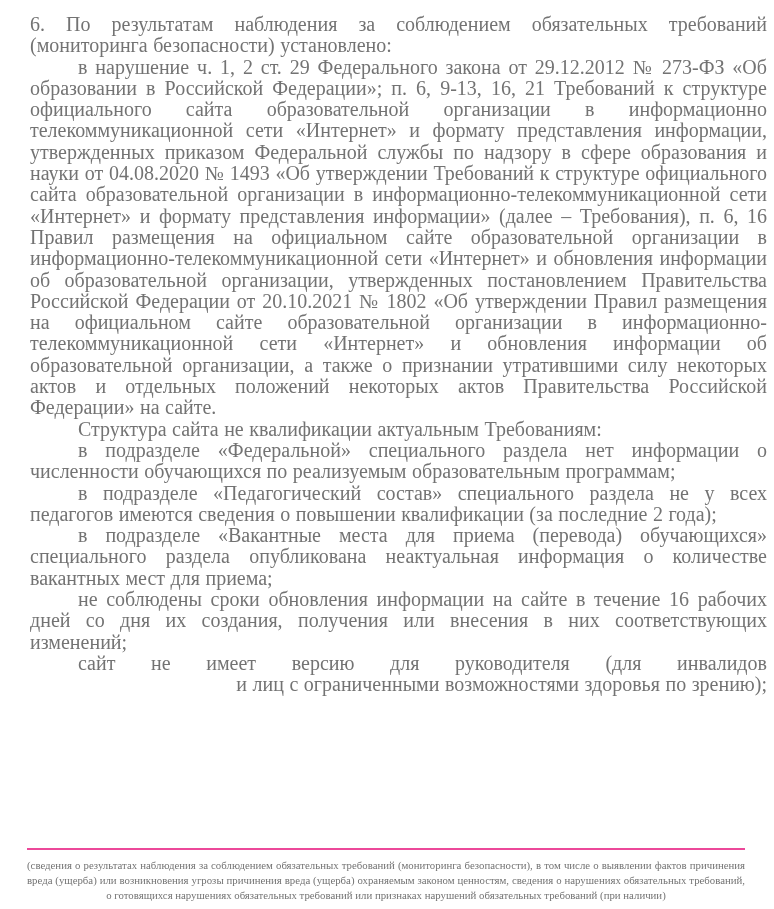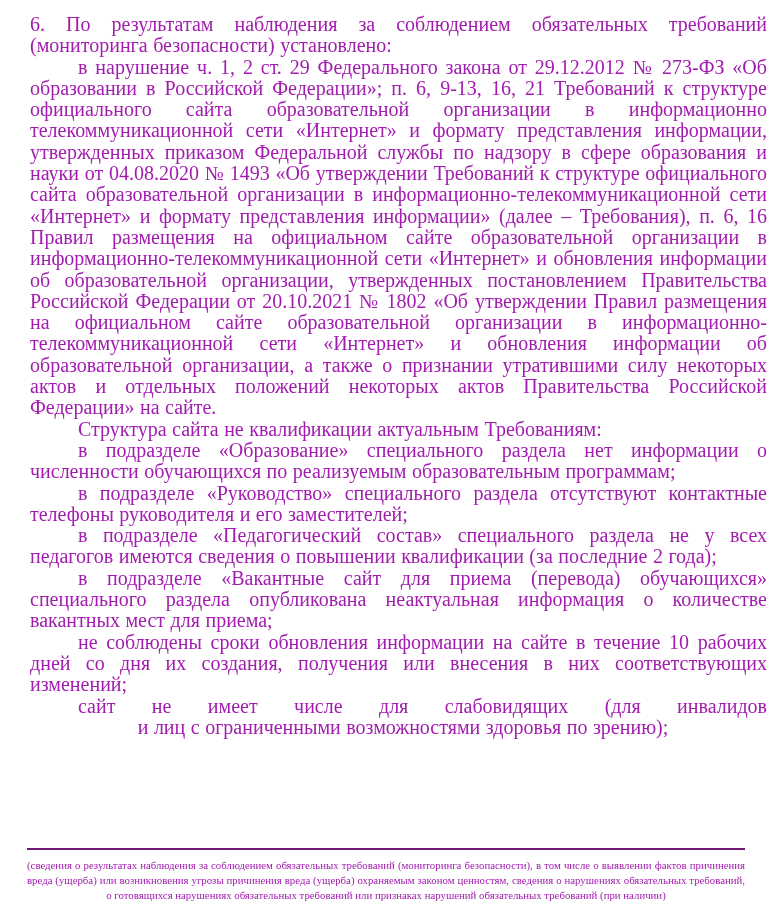--- a/index.html
+++ b/index.html
@@ -1,21 +1,21 @@
 <!DOCTYPE html>
 <html lang="ru"><head>
 <meta charset="utf-8">
 <style>
   html, body { margin: 0; padding: 0; background: #ffffff; }
   .page {
     position: relative;
     width: 774px;
     height: 909px;
     background: #ffffff;
-    color: #a21caf;
+    color: #737373;
     font-family: "Liberation Serif", "DejaVu Serif", serif;
     font-size: 20px;
     line-height: 21.3px;
     overflow: hidden;
   }
   .content {
     position: absolute;
     top: 14px;
     left: 30px;
     width: 737px;
@@ -32,53 +32,52 @@
   .line-forced {
     display: block;
     text-align: justify;
     text-align-last: justify;
     text-indent: 48px;
   }
   .line-cont {
     display: block;
     padding-left: 9px;
     text-indent: 0;
-    text-align: center;
+    text-align: right;
   }
   .footer {
     position: absolute;
     left: 27px;
     top: 848px;
     width: 718px;
-    border-top: 2px solid #701a75;
+    border-top: 2px solid #ec4899;
     padding-top: 8px;
   }
   .footnote {
     margin: 0;
     font-size: 10.8px;
     line-height: 15px;
     text-align: justify;
     text-align-last: center;
   }
 </style>
 </head>
 <body>
 
 <div class="page">
   <div class="content">
     <p class="para no-indent">6. По результатам наблюдения за соблюдением обязательных требований (мониторинга безопасности) установлено:</p>
     <p class="para">в нарушение ч. 1, 2 ст. 29 Федерального закона от 29.12.2012 № 273-ФЗ «Об образовании в Российской Федерации»; п. 6, 9-13, 16, 21 Требований к структуре официального сайта образовательной организации в информационно телекоммуникационной сети «Интернет» и формату представления информации, утвержденных приказом Федеральной службы по надзору в сфере образования и науки от 04.08.2020 № 1493 «Об утверждении Требований к структуре официального сайта образовательной организации в информационно-телекоммуникационной сети «Интернет» и формату представления информации» (далее – Требования), п. 6, 16 Правил размещения на официальном сайте образовательной организации в информационно-телекоммуникационной сети «Интернет» и обновления информации об образовательной организации, утвержденных постановлением Правительства Российской Федерации от 20.10.2021 № 1802 «Об утверждении Правил размещения на официальном сайте образовательной организации в информационно-телекоммуникационной сети «Интернет» и обновления информации об образовательной организации, а также о признании утратившими силу некоторых актов и отдельных положений некоторых актов Правительства Российской Федерации» на сайте.</p>
     <p class="para">Структура сайта не квалификации актуальным Требованиям:</p>
-    <p class="para">в подразделе «Образование» специального раздела нет информации о численности обучающихся по реализуемым образовательным программам;</p>
-    <p class="para">в подразделе «Руководство» специального раздела отсутствуют контактные телефоны руководителя и его заместителей;</p>
+    <p class="para">в подразделе «Федеральной» специального раздела нет информации о численности обучающихся по реализуемым образовательным программам;</p>
     <p class="para">в подразделе «Педагогический состав» специального раздела не у всех педагогов имеются сведения о повышении квалификации (за последние 2 года);</p>
-    <p class="para">в подразделе «Вакантные сайт для приема (перевода) обучающихся» специального раздела опубликована неактуальная информация о количестве вакантных мест для приема;</p>
-    <p class="para">не соблюдены сроки обновления информации на сайте в течение 10 рабочих дней со дня их создания, получения или внесения в них соответствующих изменений;</p>
+    <p class="para">в подразделе «Вакантные места для приема (перевода) обучающихся» специального раздела опубликована неактуальная информация о количестве вакантных мест для приема;</p>
+    <p class="para">не соблюдены сроки обновления информации на сайте в течение 16 рабочих дней со дня их создания, получения или внесения в них соответствующих изменений;</p>
     <p class="para split">
-      <span class="line-forced">сайт не имеет числе для слабовидящих (для инвалидов</span>
+      <span class="line-forced">сайт не имеет версию для руководителя (для инвалидов</span>
       <span class="line-cont">и лиц с ограниченными возможностями здоровья по зрению);</span>
     </p>
   </div>
 
   <div class="footer">
     <p class="footnote">(сведения о результатах наблюдения за соблюдением обязательных требований (мониторинга безопасности), в том числе о выявлении фактов причинения вреда (ущерба) или возникновения угрозы причинения вреда (ущерба) охраняемым законом ценностям, сведения о нарушениях обязательных требований, о готовящихся нарушениях обязательных требований или признаках нарушений обязательных требований (при наличии)</p>
   </div>
 </div>
 
 </body></html>

